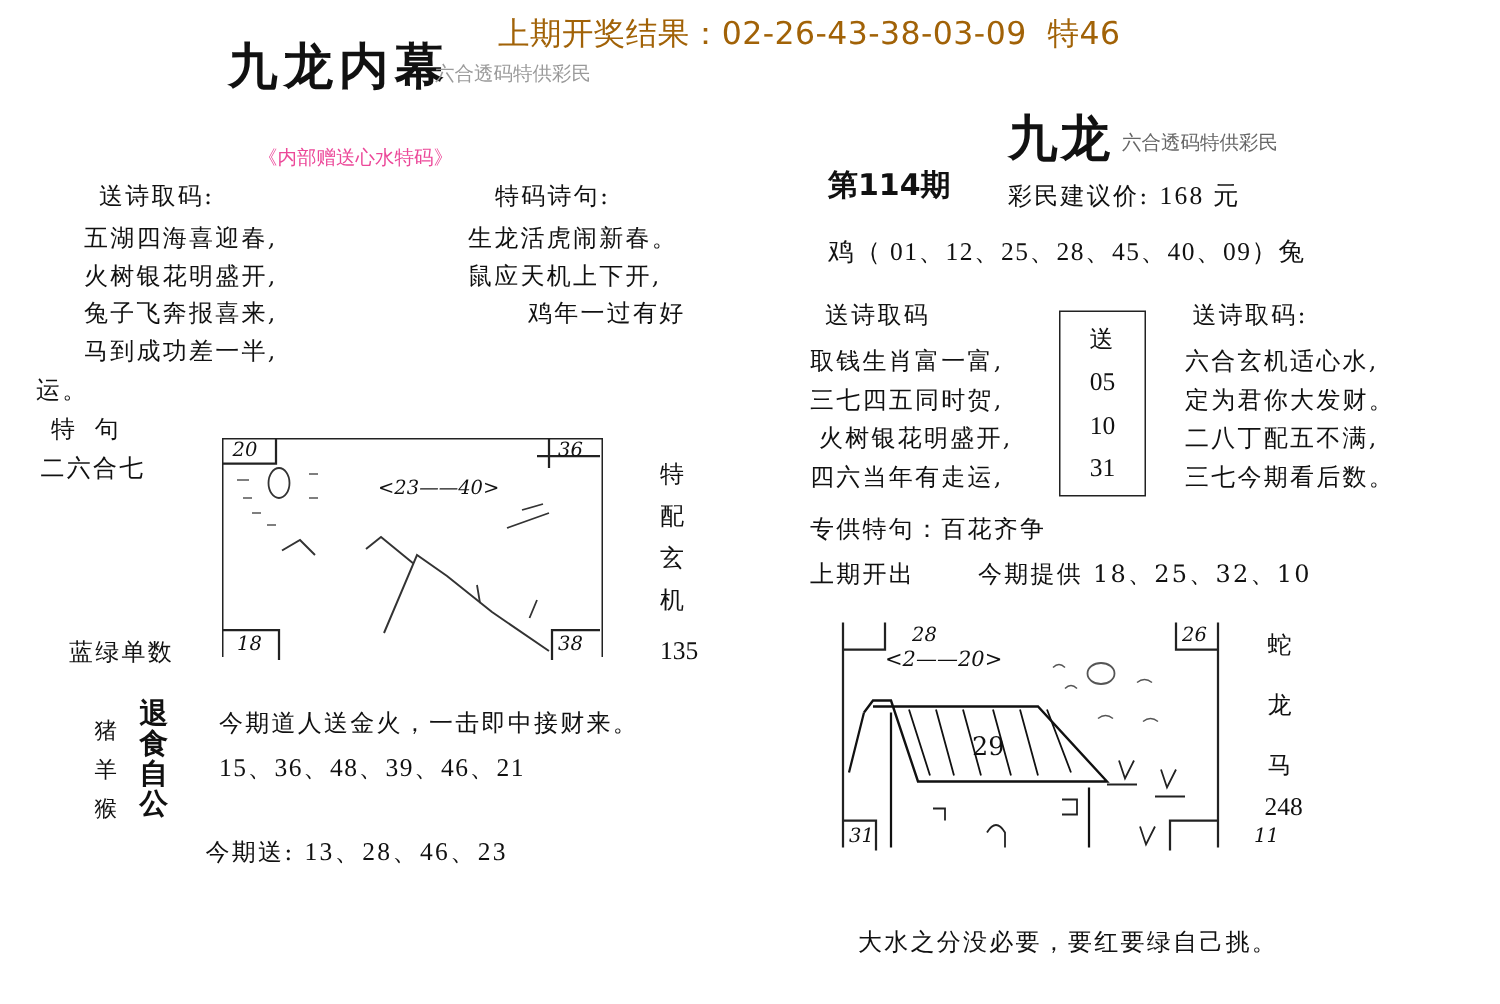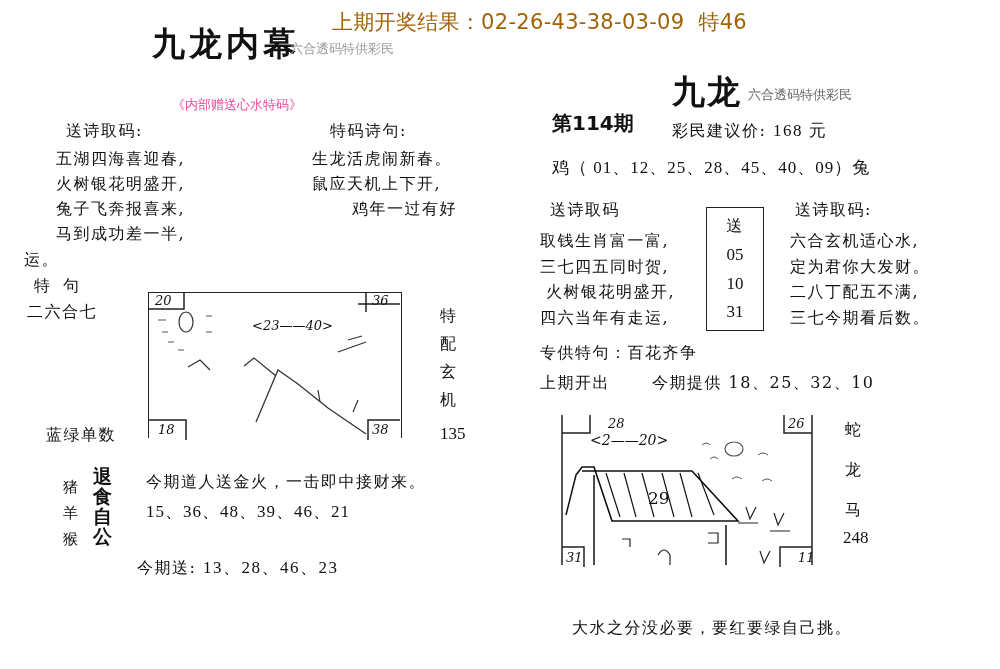--- a/index.html
+++ b/index.html
@@ -141,21 +141,21 @@
   <path d="M14 60 L4 100 M32 60 L32 150 M164 110 L164 150" fill="none" stroke="#111" stroke-width="1.5"></path>
   <path d="M44 58 L58 102 M62 58 L74 102 M80 58 L92 102 M100 58 L112 102 M118 58 L130 102 M136 58 L152 100" stroke="#111" stroke-width="1.2"></path>
   <ellipse cx="172" cy="34" rx="9" ry="7" fill="none" stroke="#555" stroke-width="1.2"></ellipse>
   <path d="M140 30 q4 -4 8 0 M148 44 q4 -4 8 0 M196 40 q5 -4 10 0 M170 64 q5 -4 10 0 M200 66 q5 -4 10 0" fill="none" stroke="#555" stroke-width="1"></path>
   <path d="M184 92 L188 104 L194 92 M176 108 h20 M212 98 L216 110 L222 98 M208 116 h20 M198 136 L202 148 L208 136" fill="none" stroke="#222" stroke-width="1.2"></path>
   <path d="M60 124 h8 v8 M146 118 h10 v10 h-10 M96 140 q6 -10 12 0 v10" fill="none" stroke="#222" stroke-width="1.2"></path>
 </svg>
 <div class="abs" style="left:568px;top:416px;font-size:13px;font-style:italic;margin-left:40px;">28</div>
 <div class="abs" style="left:788px;top:416px;font-size:13px;font-style:italic;">26</div>
 <div class="abs" style="left:566px;top:550px;font-size:13px;font-style:italic;">31</div>
-<div class="abs" style="left:798px;top:550px;font-size:13px;font-style:italic;">11</div>
+<div class="abs" style="left:836px;top:550px;font-size:13px;font-style:italic;">11</div>
 <div class="abs" style="left:590px;top:432px;font-size:14px;font-style:italic;">&lt;2——20&gt;</div>
 <div class="abs" style="left:648px;top:488px;font-size:17px;">29</div>
 
 <div class="abs vert t16" style="left:845px;top:410px;line-height:40px;">
   <span>蛇</span>
   <span>龙</span>
   <span>马</span>
 </div>
 <div class="abs num" style="left:843px;top:528px;">248</div>
 

